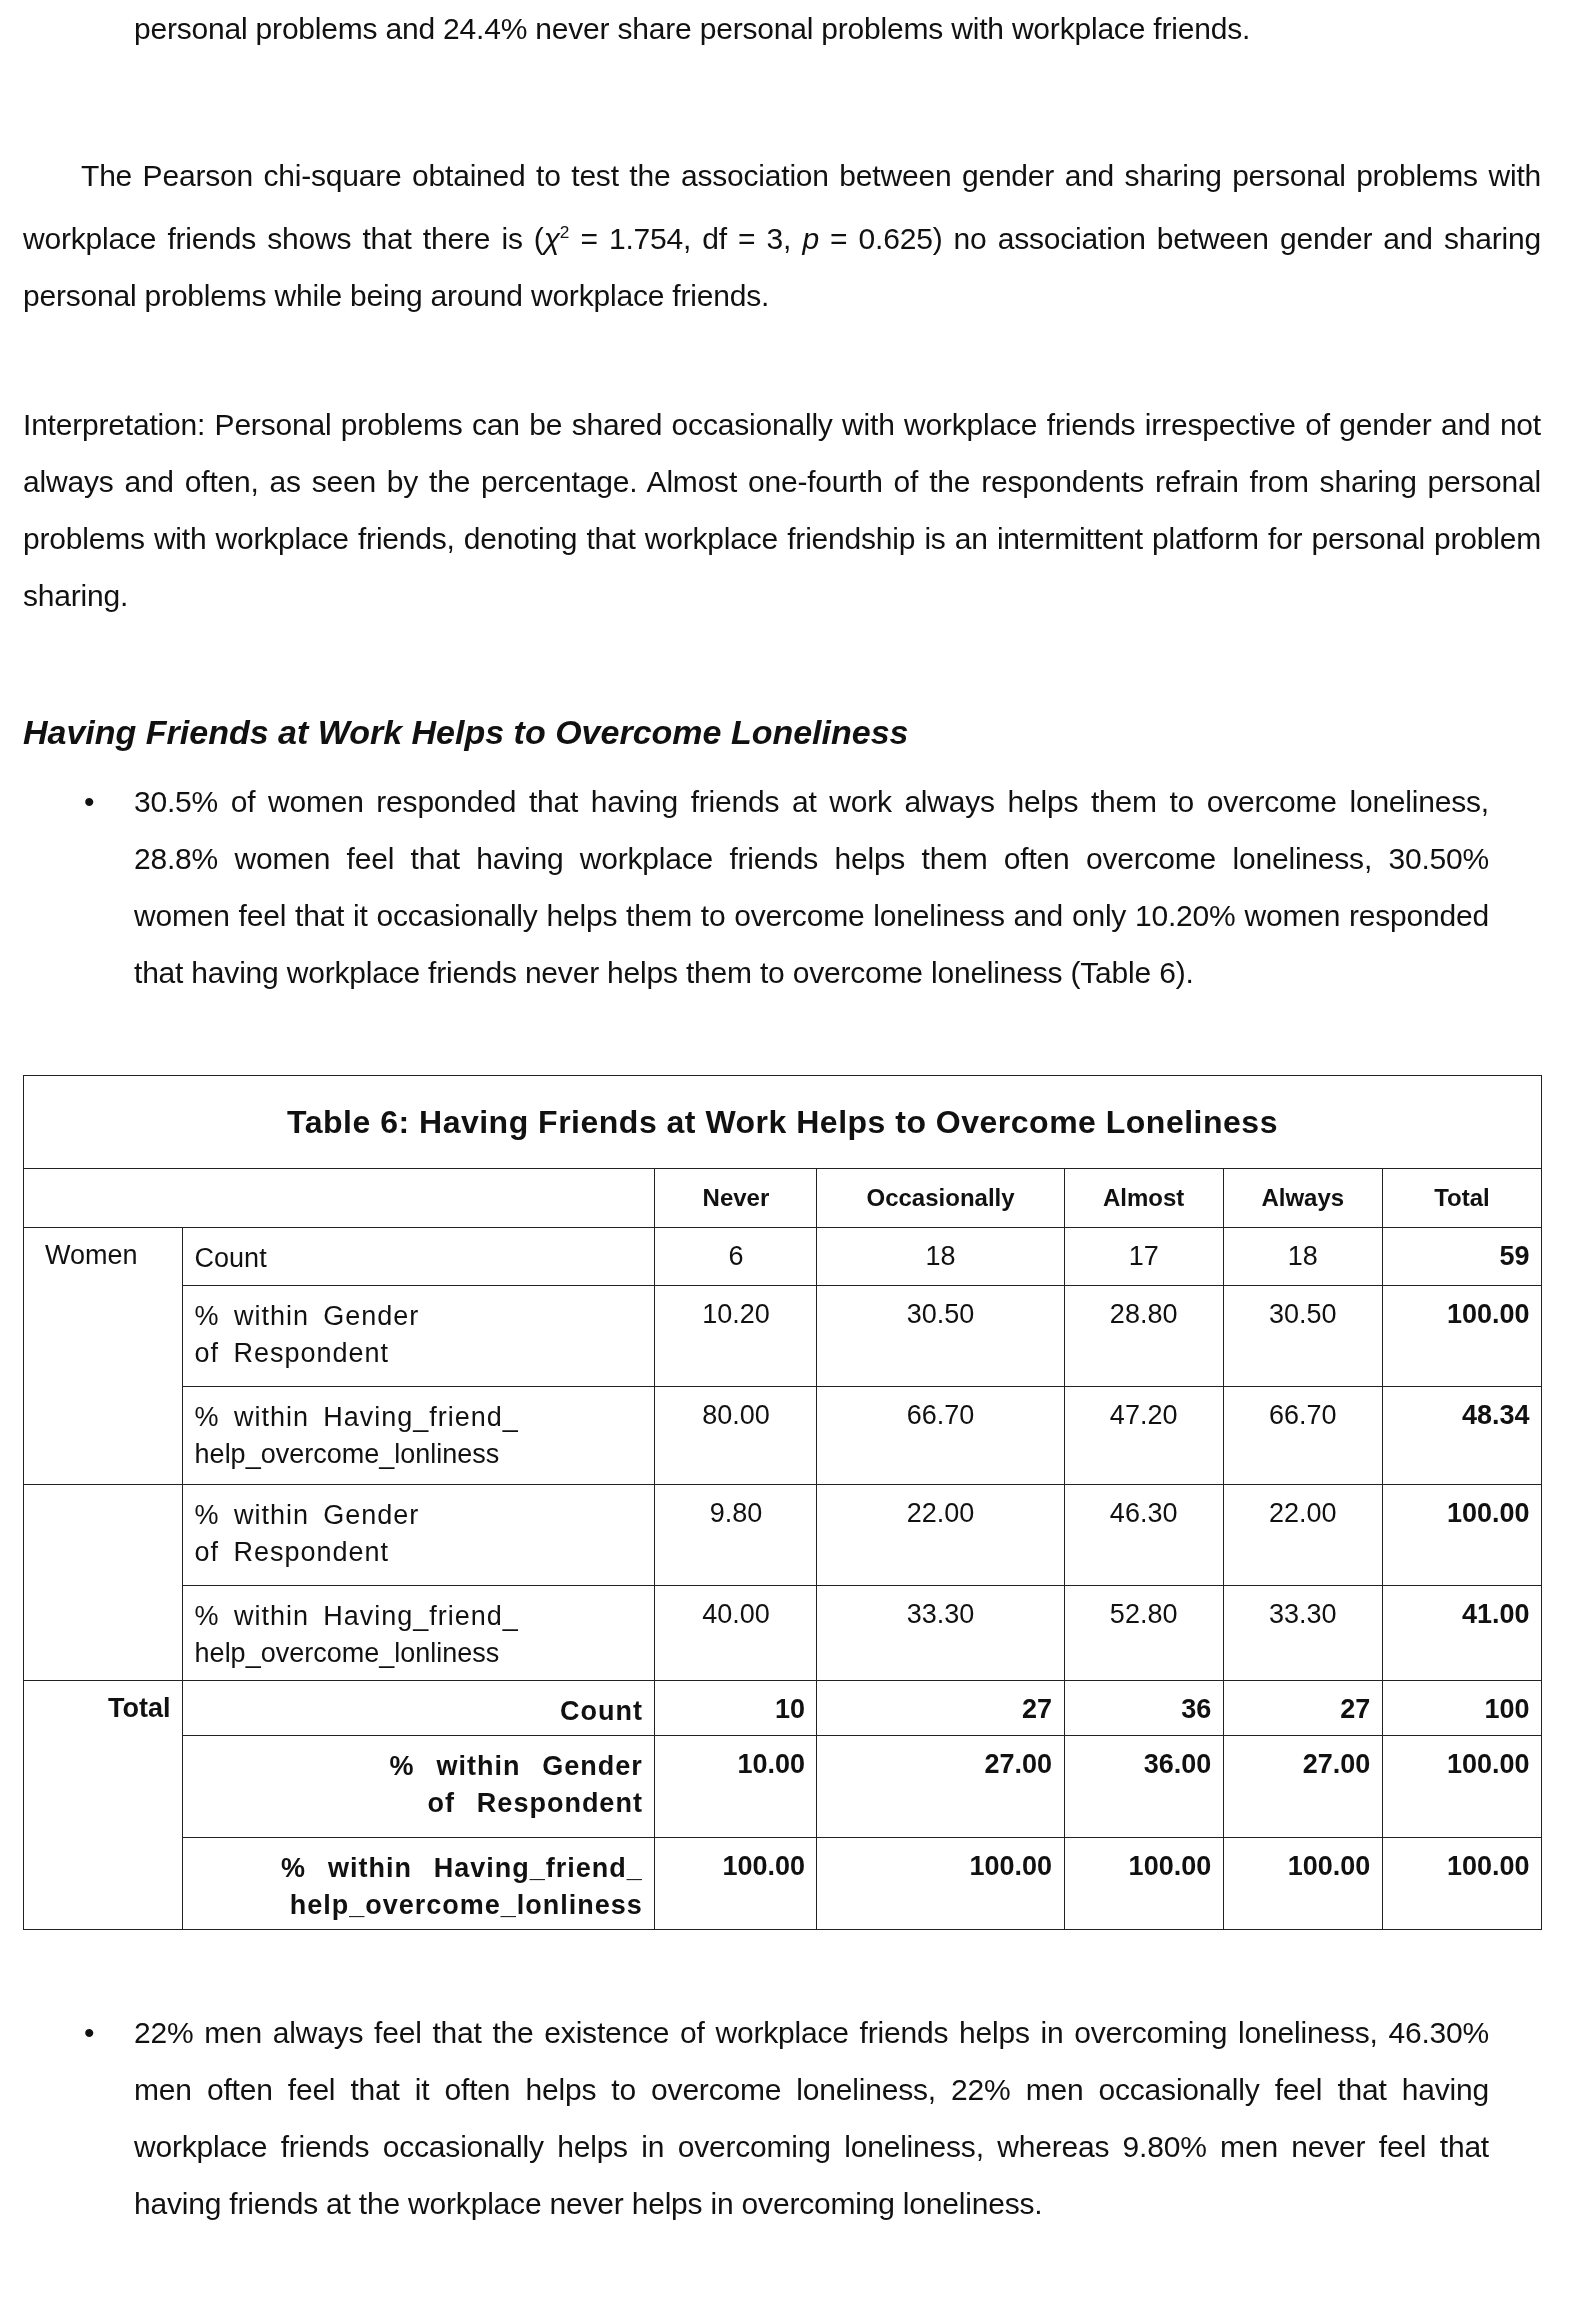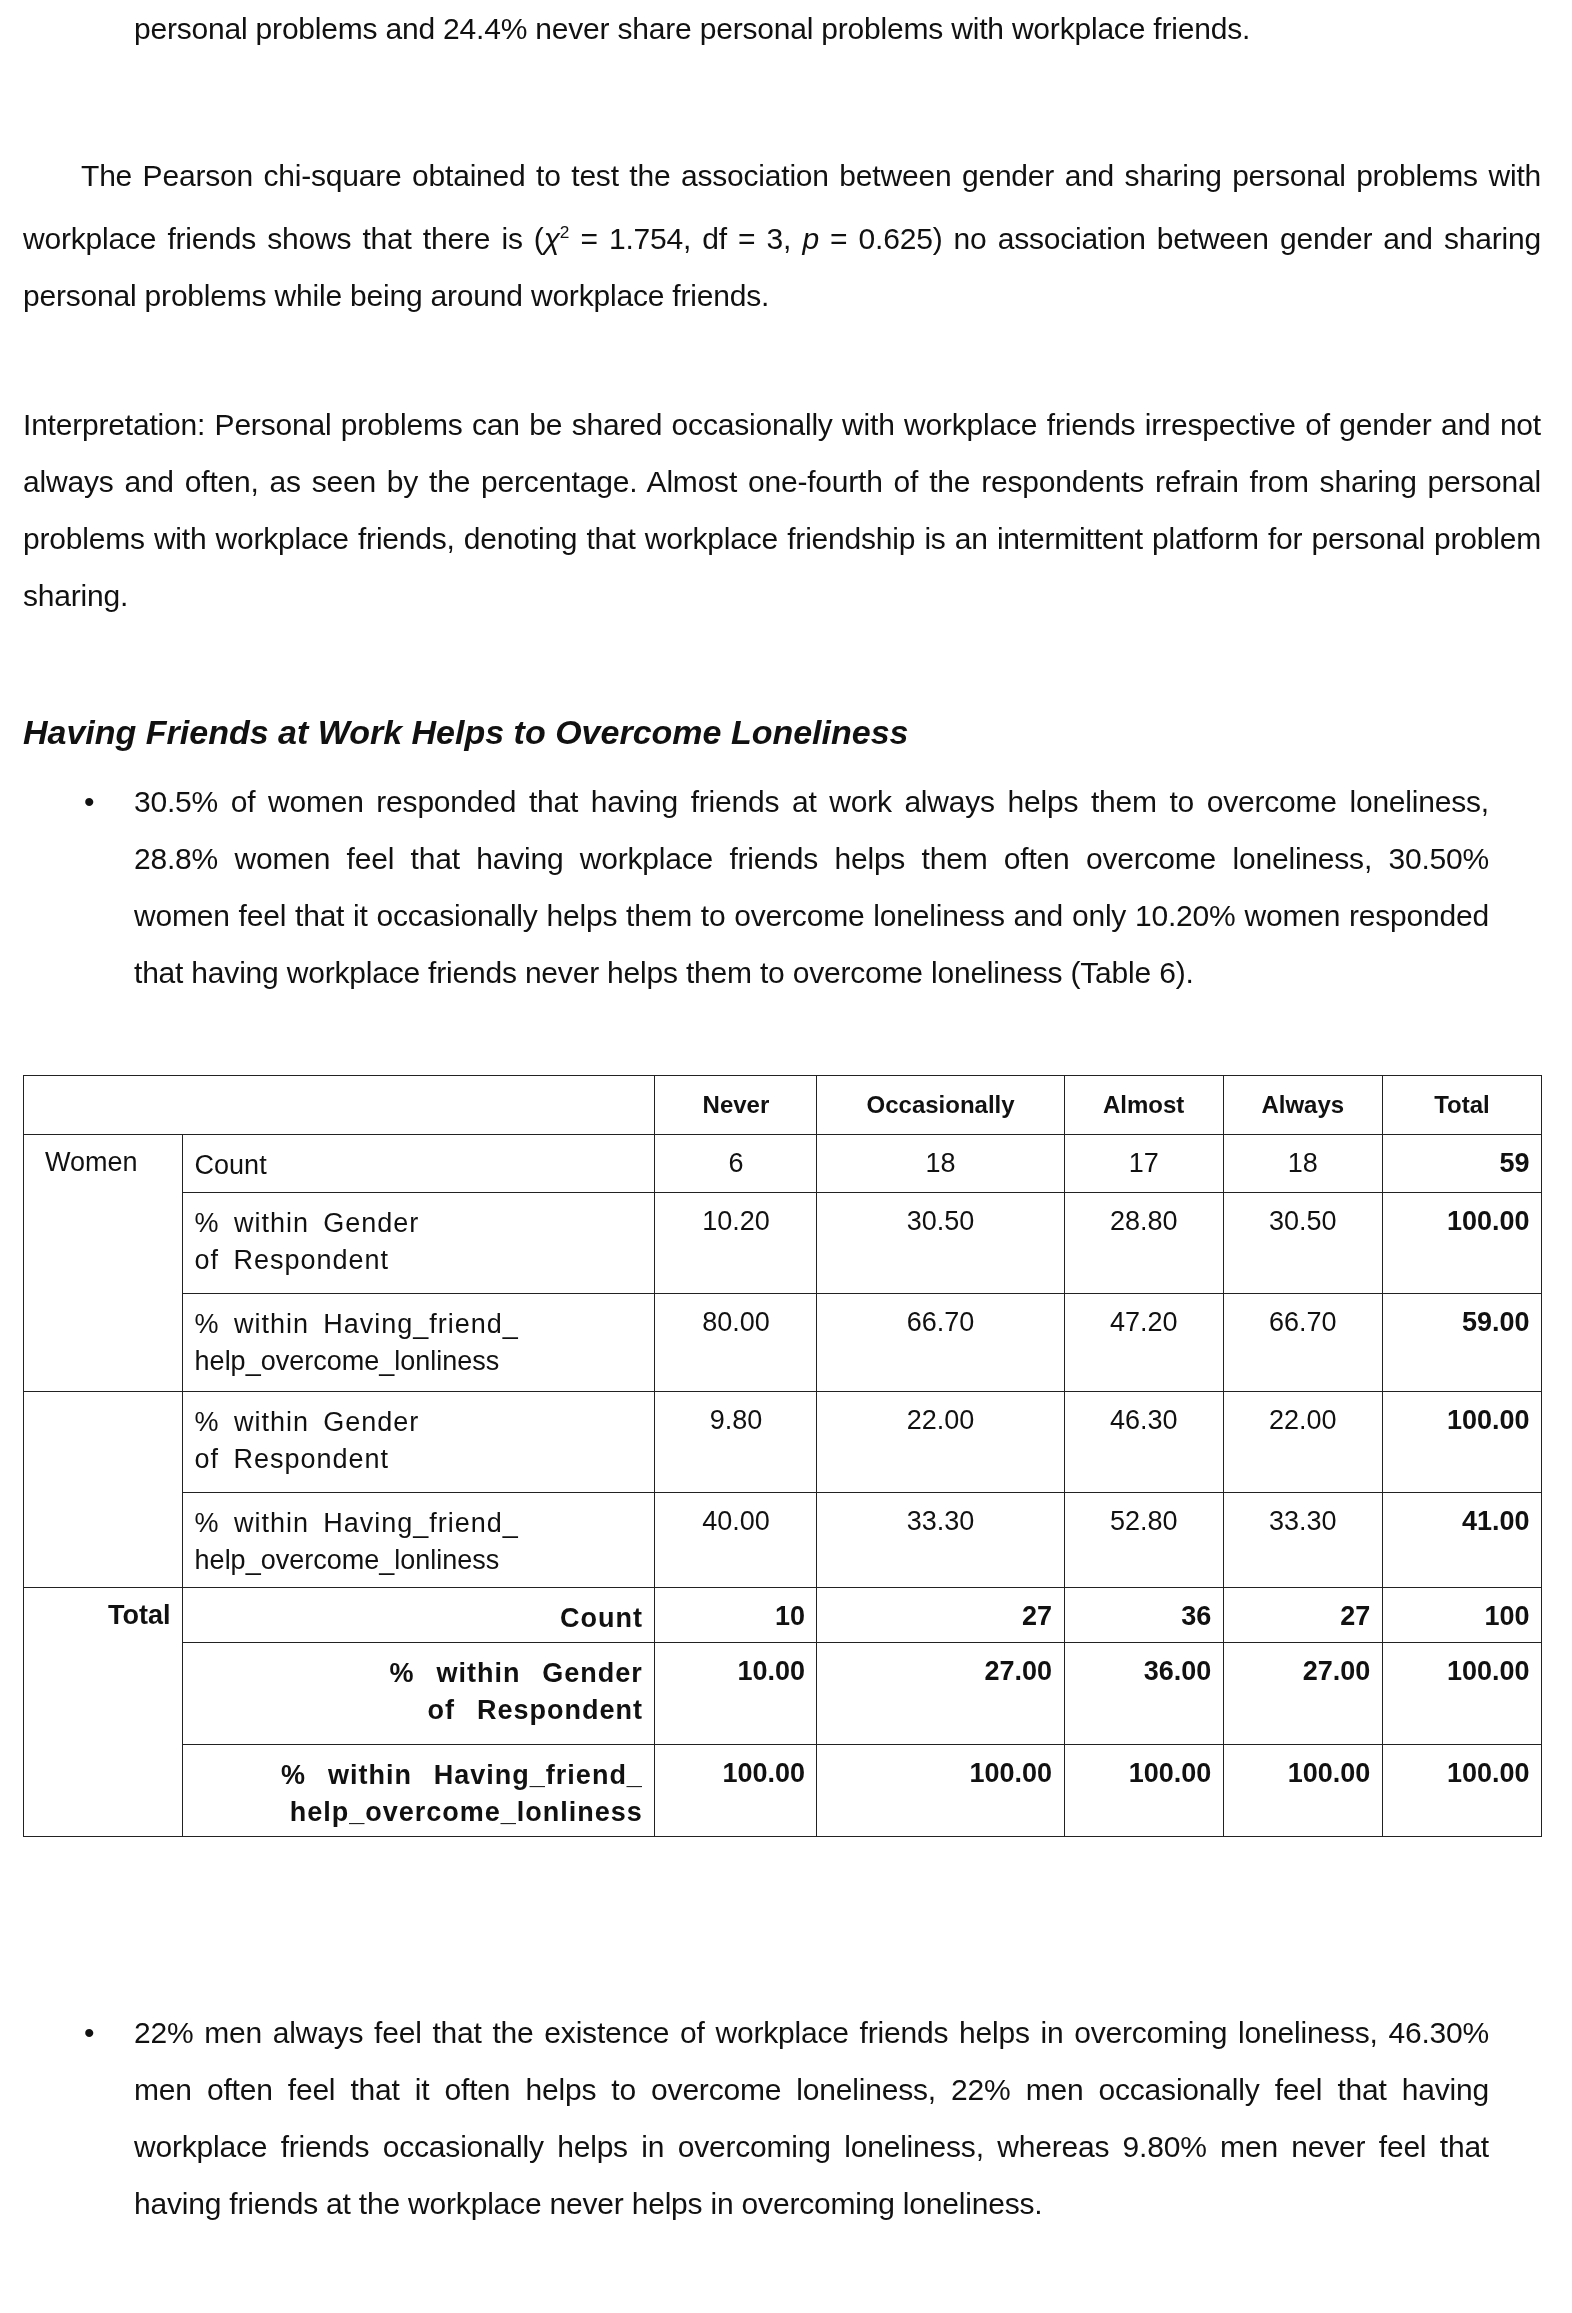--- a/index.html
+++ b/index.html
@@ -51,20 +51,23 @@
   <colgroup>
     <col style="width:159px">
     <col style="width:472px">
     <col style="width:162px">
     <col style="width:247px">
     <col style="width:159px">
     <col style="width:159px">
     <col style="width:159px">
   </colgroup>
   <tbody>
+      <tr>
+    <td colspan="7" class="title-cell">Table 6: Having Friends at Work Helps to Overcome Loneliness</td>
+  </tr>
   <tr class="hdr">
     <th colspan="2"></th>
     <th>Never</th>
     <th>Occasionally</th>
     <th>Almost</th>
     <th>Always</th>
     <th>Total</th>
   </tr>
 
   <tr style="height:58px;">
@@ -85,21 +88,21 @@
     <td class="num">30.50</td>
     <td class="num bold">100.00</td>
   </tr>
   <tr style="height:98px;">
     <td class="grp-last"></td>
     <td class="lbl"><span class="wide">% within Having_friend_</span><br><span>help_overcome_lonliness</span></td>
     <td class="num">80.00</td>
     <td class="num">66.70</td>
     <td class="num">47.20</td>
     <td class="num">66.70</td>
-    <td class="num bold">59.00</td>
+    <td class="num bold">48.34</td>
   </tr>
 
   <tr style="height:101px;">
     <td class="grp-cont"></td>
     <td class="lbl"><span class="wide">% within Gender</span><br><span class="wide">of Respondent</span></td>
     <td class="num">9.80</td>
     <td class="num">22.00</td>
     <td class="num">46.30</td>
     <td class="num">22.00</td>
     <td class="num bold">100.00</td>

